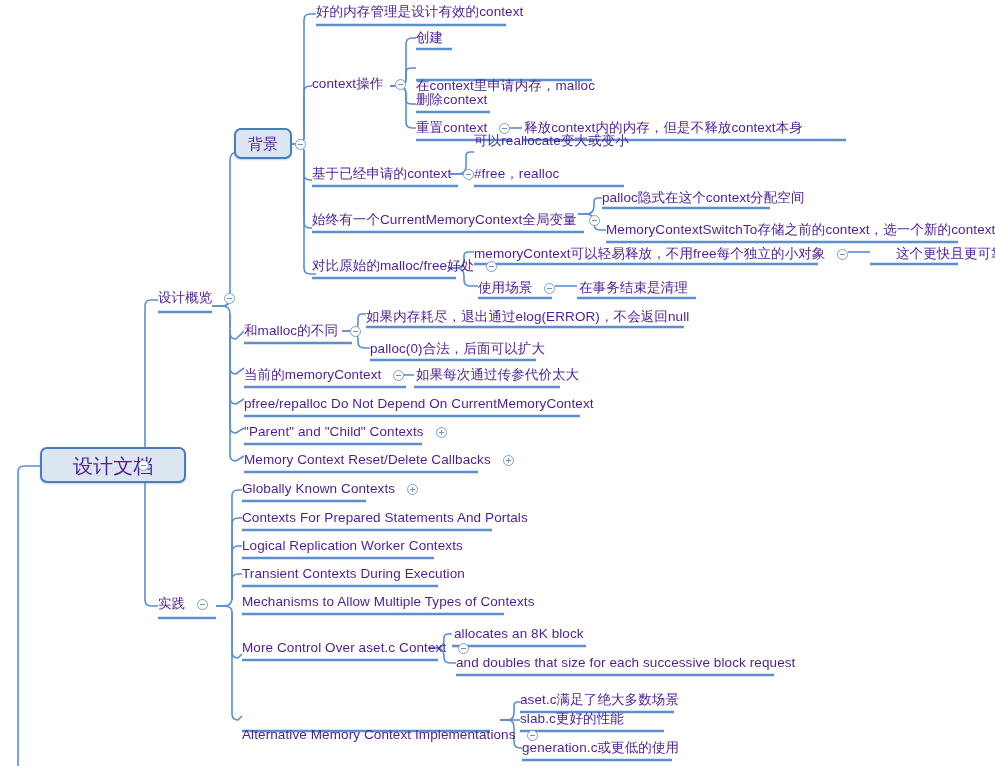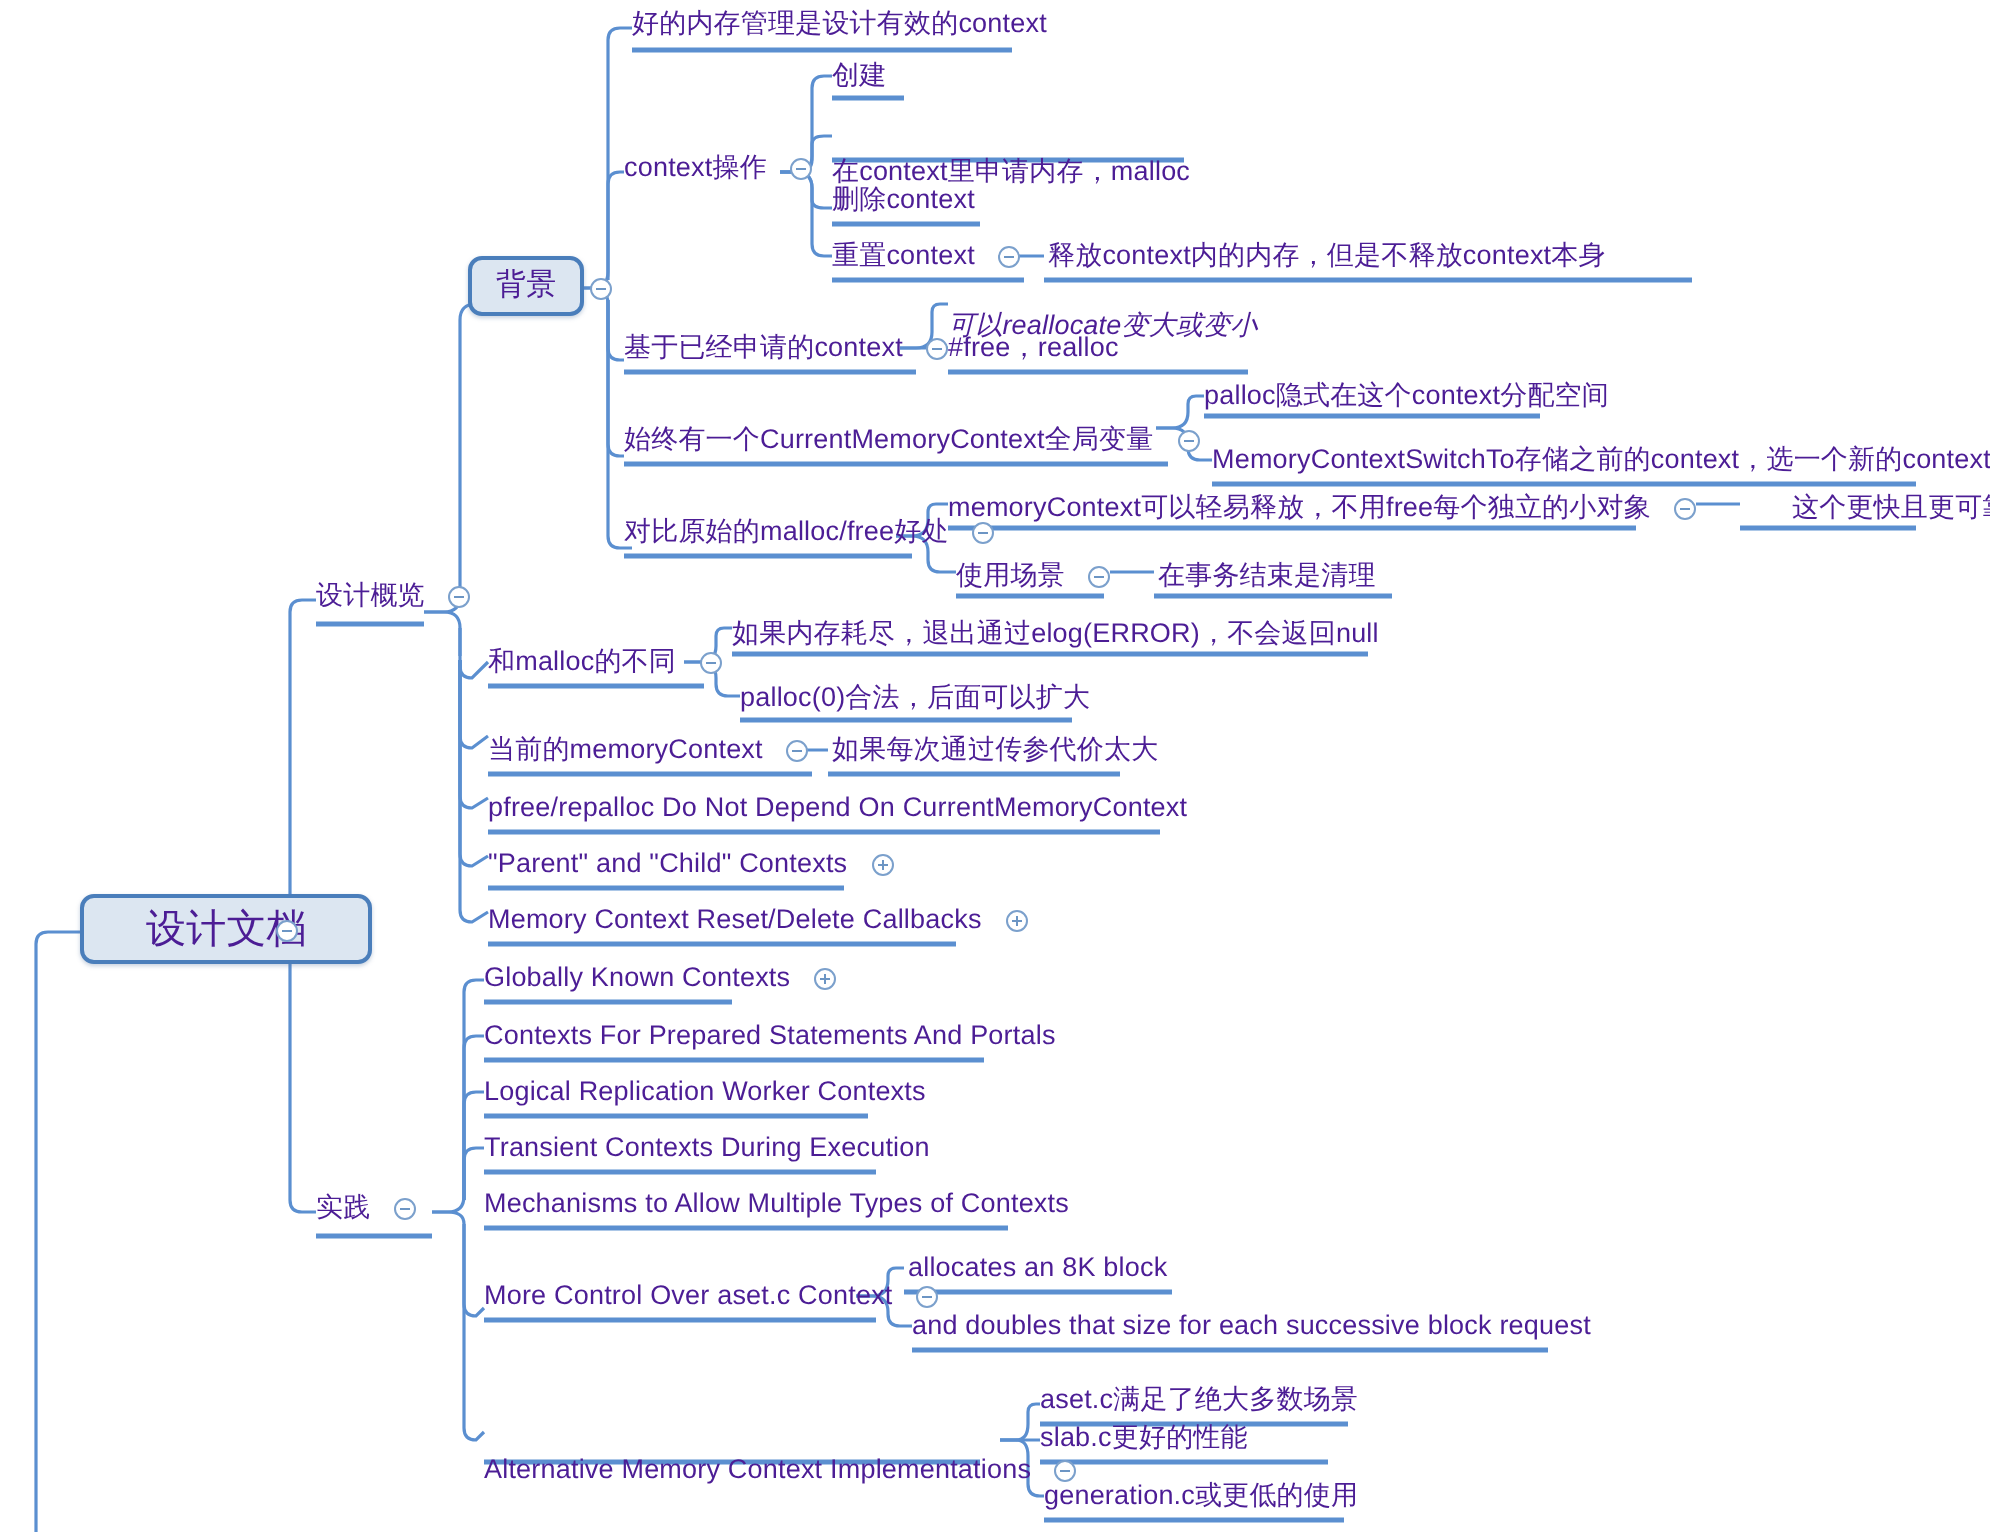--- a/index.html
+++ b/index.html
@@ -195,21 +195,21 @@
     <span class="toggle"></span>
   </div>
   <div class="node" style="left:524px;top:120px;">
     <span class="txt">释放context内的内存，但是不释放context本身</span>
   </div>
 
   <div class="node" style="left:312px;top:166px;">
     <span class="txt">基于已经申请的context</span>
     <span class="toggle"></span>
   </div>
-  <div class="node" style="left:474px;top:155px;font-style:italic;">
+  <div class="node" style="left:474px;top:133px;">
     <span class="txt">可以reallocate变大或变小</span>
   </div>
   <div class="node" style="left:474px;top:166px;">
     <span class="txt">#free，realloc</span>
   </div>
 
   <div class="node" style="left:312px;top:212px;">
     <span class="txt">始终有一个CurrentMemoryContext全局变量</span>
     <span class="toggle"></span>
   </div>

